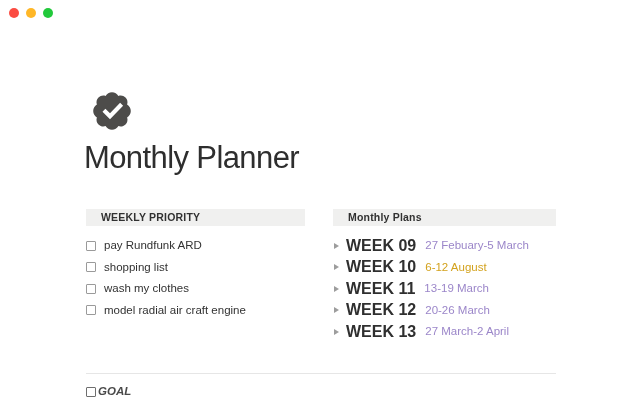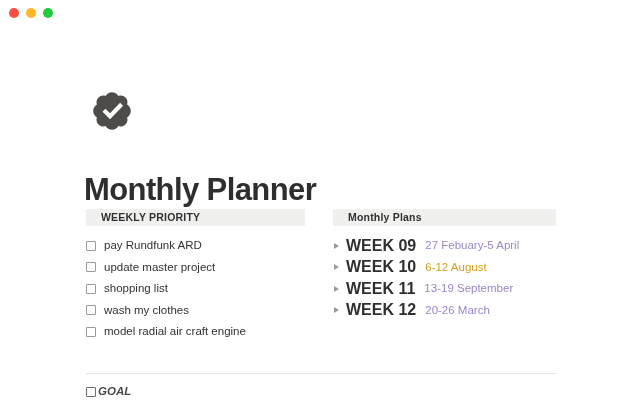--- a/index.html
+++ b/index.html
@@ -67,23 +67,23 @@
     left: 86px;
     top: 59px;
     width: 52px;
     height: 52px;
   }
   .badge-icon svg { display: block; width: 52px; height: 52px; }
 
   .page-title {
     position: absolute;
     left: 84px;
-    top: 148px;
+    top: 116px;
     font-size: 31px;
-    font-weight: bold;
+    font-weight: normal;
     letter-spacing: -0.6px;
     color: #2e2e2e;
     line-height: 1;
     white-space: nowrap;
   }
 
   
   .col {
     position: absolute;
     top: 183px;
@@ -233,60 +233,61 @@
       <div class="section-head">
         <span class="section-head-text">WEEKLY PRIORITY</span>
       </div>
 
       <div class="check-row">
         <span class="checkbox"></span>
         <span class="check-label">pay Rundfunk ARD</span>
       </div>
       <div class="check-row">
         <span class="checkbox"></span>
-        <span class="check-label">update master project</span>
-      </div>
-      <div class="check-row">
-        <span class="checkbox"></span>
         <span class="check-label">shopping list</span>
       </div>
       <div class="check-row">
         <span class="checkbox"></span>
         <span class="check-label">wash my clothes</span>
       </div>
       <div class="check-row">
         <span class="checkbox"></span>
         <span class="check-label">model radial air craft engine</span>
       </div>
     </div>
 
     <div class="col col-right">
       <div class="section-head">
         <span class="section-head-text">Monthly Plans</span>
       </div>
 
       <div class="week-row">
         <span class="tri"></span>
         <span class="week-label">WEEK 09</span>
-        <span class="week-range" style="color: rgb(155, 134, 201);">27 Febuary-5 April</span>
+        <span class="week-range" style="color: rgb(155, 134, 201);">27 Febuary-5 March</span>
       </div>
       <div class="week-row">
         <span class="tri"></span>
         <span class="week-label">WEEK 10</span>
         <span class="week-range" style="color: rgb(211, 162, 29);">6-12 August</span>
       </div>
       <div class="week-row">
         <span class="tri"></span>
         <span class="week-label">WEEK 11</span>
-        <span class="week-range" style="color: rgb(155, 134, 201);">13-19 September</span>
+        <span class="week-range" style="color: rgb(155, 134, 201);">13-19 March</span>
       </div>
       <div class="week-row">
         <span class="tri"></span>
         <span class="week-label">WEEK 12</span>
         <span class="week-range" style="color: rgb(155, 134, 201);">20-26 March</span>
+      </div>
+      <div class="week-row">
+        <span class="tri"></span>
+        <span class="week-label">WEEK 13</span>
+        <span class="week-range" style="color: rgb(155, 134, 201);">27 March-2 April</span>
       </div>
     </div>
 
     <div class="divider"></div>
     <div class="footer-row">
       <span class="footer-icon"></span>
       <span class="footer-text">GOAL</span>
     </div>
 
   </div>

